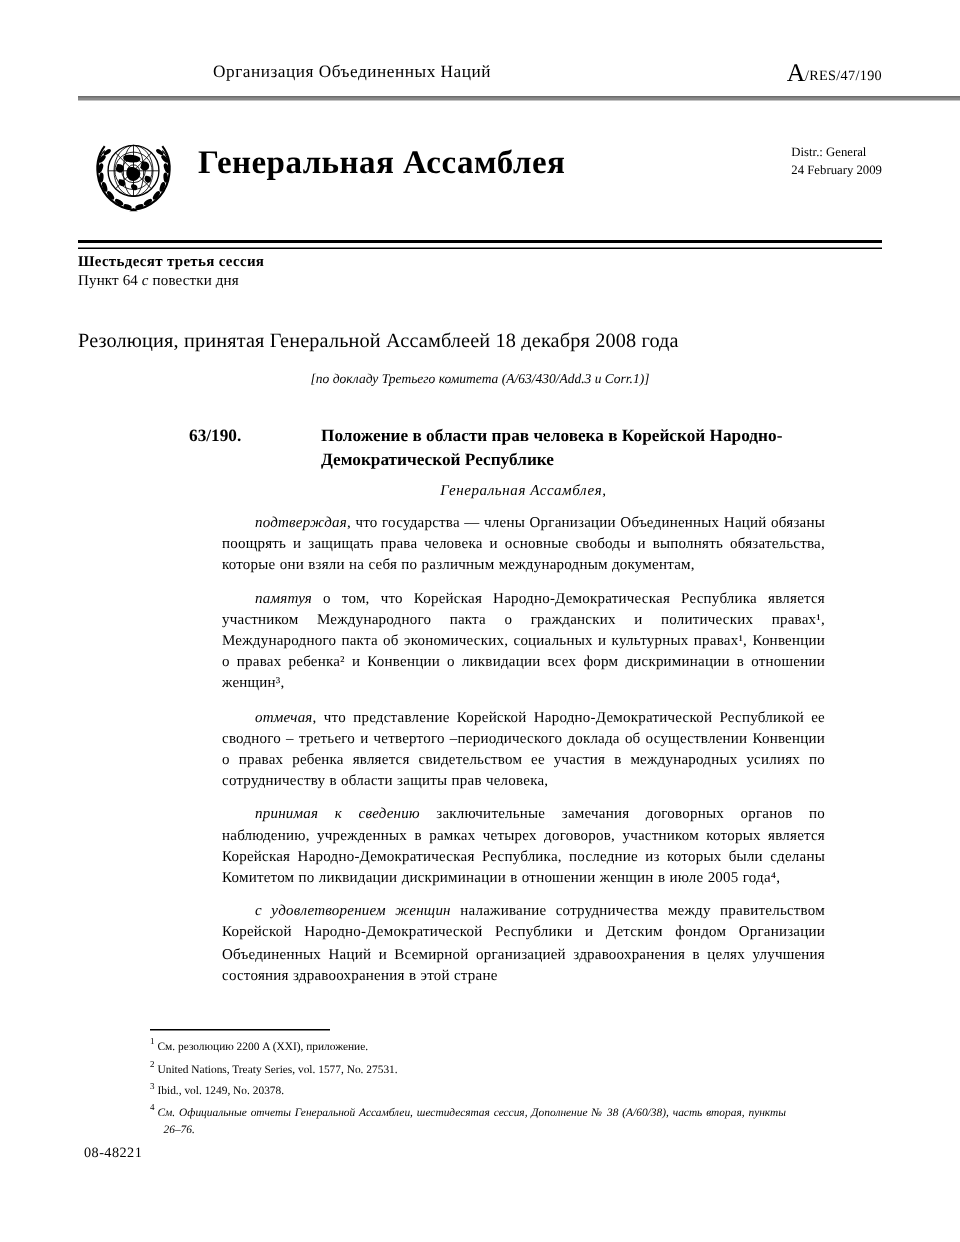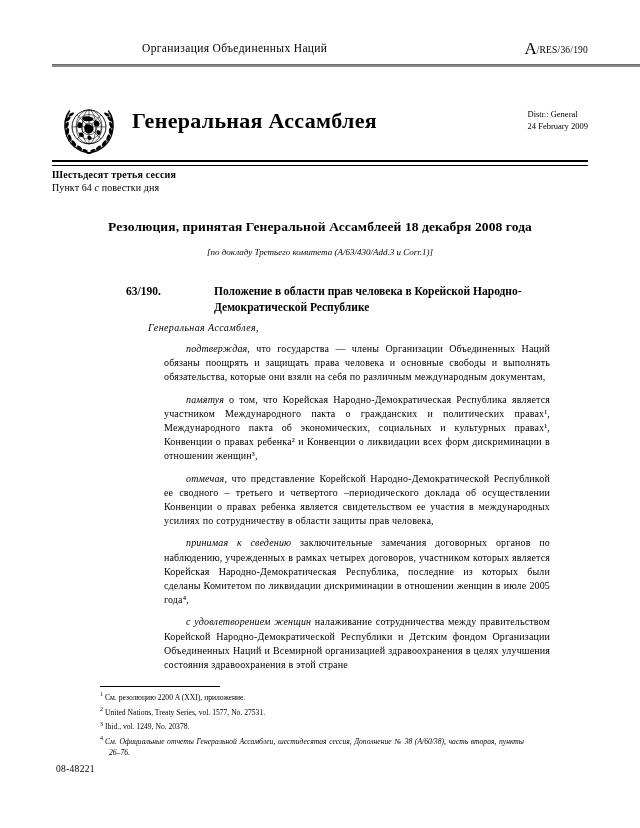--- a/index.html
+++ b/index.html
@@ -61,21 +61,21 @@
     height: 2px;
     background: #8a8a8a;
     border-top: 1px solid #6d6d6d;
   }
 
   
   .masthead {
     position: absolute;
     left: 52px;
     right: 52px;
-    top: 100px;
+    top: 87px;
     height: 62px;
   }
   .emblem {
     position: absolute;
     left: 8px;
     top: 2px;
     width: 58px;
     height: 52px;
   }
   .ga-title {
@@ -123,23 +123,22 @@
     letter-spacing: .1px;
   }
   .session-item i { font-style: italic; }
 
   
   .res-title {
     position: absolute;
     left: 52px;
     right: 52px;
     top: 219px;
-    text-align: center;
     font-size: 13.5px;
-    font-weight: bold;
+    font-weight: normal;
     letter-spacing: .1px;
   }
   .res-source {
     position: absolute;
     left: 52px;
     right: 52px;
     top: 247px;
     text-align: center;
     font-size: 9px;
     font-style: italic;
@@ -171,23 +170,24 @@
     position: absolute;
     left: 148px;
     width: 402px;
     top: 322px;
   }
   .preamble-lead {
     font-style: italic;
     font-size: 10px;
     letter-spacing: .4px;
     margin: 0 0 9px 0;
+    text-align: center;
   }
   p.para {
-    margin: 0 0 8px 16px;
+    margin: 0 0 8px 0;
     font-size: 10px;
     line-height: 14.2px;
     text-align: justify;
     text-indent: 22px;
     letter-spacing: .15px;
     word-spacing: .2px;
   }
   p.para i { font-style: italic; }
 
   
@@ -230,21 +230,21 @@
     letter-spacing: .3px;
   }
 </style>
 </head>
 <body>
 
 <div class="page">
 
   <div class="runhead">
     <div class="runhead-org">Организация Объединенных Наций</div>
-    <div class="runhead-sym"><span class="big-a">A</span><span>/RES/36/190</span></div>
+    <div class="runhead-sym"><span class="big-a">A</span><span>/RES/47/190</span></div>
   </div>
   <div class="rule-head"></div>
 
   <div class="masthead">
     <div class="emblem">
       <svg viewBox="0 0 100 92" width="58" height="52" aria-hidden="true">
         <g fill="none" stroke="#000" stroke-width="1.6">
 
           <path d="M50 90 C30 88 14 74 9 55 C5 38 9 24 16 15" stroke-width="2.4"></path>
           <path d="M50 90 C70 88 86 74 91 55 C95 38 91 24 84 15" stroke-width="2.4"></path>

